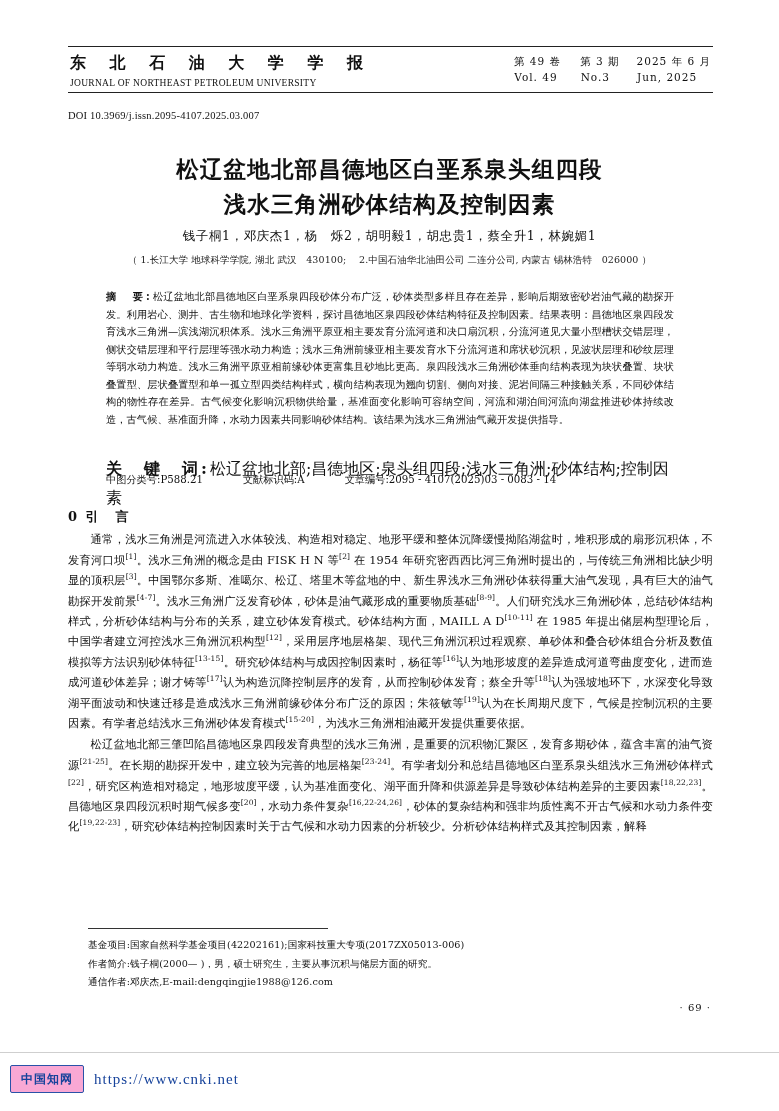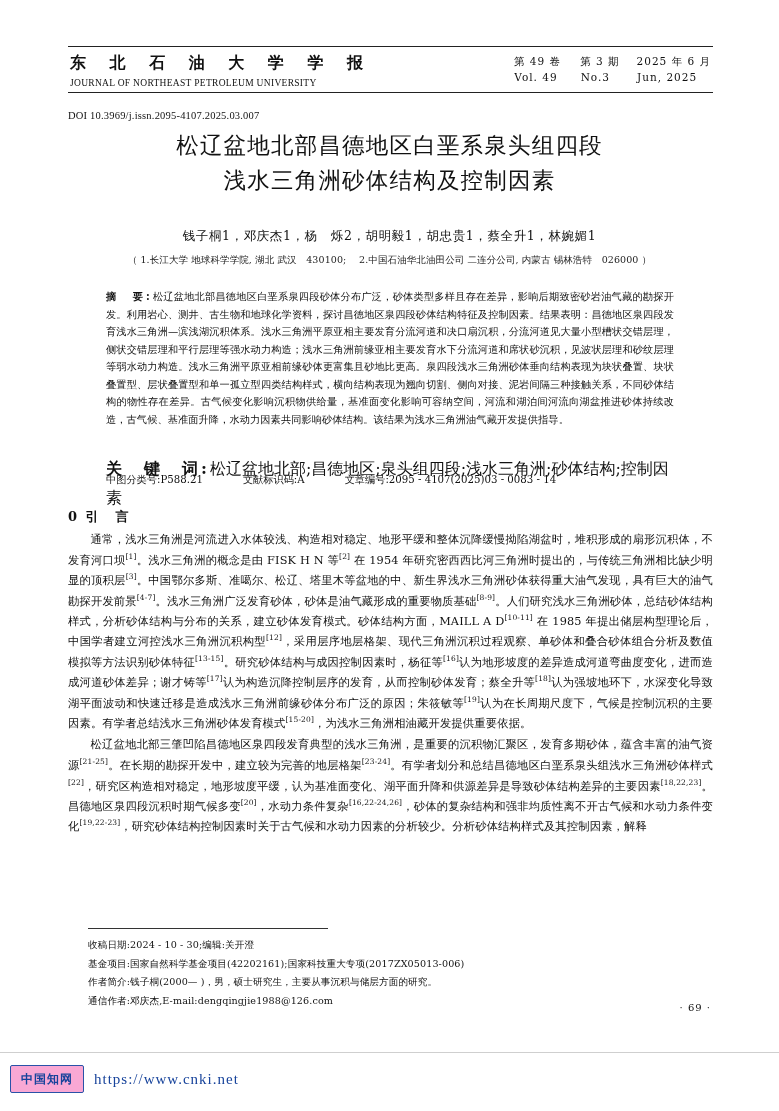--- a/index.html
+++ b/index.html
@@ -41,22 +41,22 @@
   .mr-b{min-width:52px;text-align:left;}
   .mr-c{min-width:74px;text-align:left;}
 
   .doi{
     position:absolute;left:68px;top:110px;font-size:10.5px;letter-spacing:0.2px;
     font-family:"Liberation Serif",serif;
   }
 
   
   .title{
-    position:absolute;left:0;right:0;top:128px;text-align:center;
-    font-size:22.5px;font-weight:400;letter-spacing:1.2px;line-height:1.55;
+    position:absolute;left:0;right:0;top:152px;text-align:center;
+    font-size:22.5px;font-weight:700;letter-spacing:1.2px;line-height:1.55;
   }
   .authors{
     position:absolute;left:0;right:0;top:228px;text-align:center;
     font-size:12.5px;letter-spacing:0.6px;
   }
   .affil{
     position:absolute;left:0;right:0;top:254px;text-align:center;
     font-size:9.5px;letter-spacing:0.1px;color:#222;
   }
 
@@ -183,21 +183,20 @@
     <span>引　言</span>
   </div>
 
   <div class="body">
     <p>通常，浅水三角洲是河流进入水体较浅、构造相对稳定、地形平缓和整体沉降缓慢拗陷湖盆时，堆积形成的扇形沉积体，不发育河口坝<sup>[1]</sup>。浅水三角洲的概念是由 FISK H N 等<sup>[2]</sup> 在 1954 年研究密西西比河三角洲时提出的，与传统三角洲相比缺少明显的顶积层<sup>[3]</sup>。中国鄂尔多斯、准噶尔、松辽、塔里木等盆地的中、新生界浅水三角洲砂体获得重大油气发现，具有巨大的油气勘探开发前景<sup>[4-7]</sup>。浅水三角洲广泛发育砂体，砂体是油气藏形成的重要物质基础<sup>[8-9]</sup>。人们研究浅水三角洲砂体，总结砂体结构样式，分析砂体结构与分布的关系，建立砂体发育模式。砂体结构方面，MAILL A D<sup>[10-11]</sup> 在 1985 年提出储层构型理论后，中国学者建立河控浅水三角洲沉积构型<sup>[12]</sup>，采用层序地层格架、现代三角洲沉积过程观察、单砂体和叠合砂体组合分析及数值模拟等方法识别砂体特征<sup>[13-15]</sup>。研究砂体结构与成因控制因素时，杨征等<sup>[16]</sup>认为地形坡度的差异造成河道弯曲度变化，进而造成河道砂体差异；谢才铸等<sup>[17]</sup>认为构造沉降控制层序的发育，从而控制砂体发育；蔡全升等<sup>[18]</sup>认为强坡地环下，水深变化导致湖平面波动和快速迁移是造成浅水三角洲前缘砂体分布广泛的原因；朱筱敏等<sup>[19]</sup>认为在长周期尺度下，气候是控制沉积的主要因素。有学者总结浅水三角洲砂体发育模式<sup>[15-20]</sup>，为浅水三角洲相油藏开发提供重要依据。</p>
     <p>松辽盆地北部三肇凹陷昌德地区泉四段发育典型的浅水三角洲，是重要的沉积物汇聚区，发育多期砂体，蕴含丰富的油气资源<sup>[21-25]</sup>。在长期的勘探开发中，建立较为完善的地层格架<sup>[23-24]</sup>。有学者划分和总结昌德地区白垩系泉头组浅水三角洲砂体样式<sup>[22]</sup>，研究区构造相对稳定，地形坡度平缓，认为基准面变化、湖平面升降和供源差异是导致砂体结构差异的主要因素<sup>[18,22,23]</sup>。昌德地区泉四段沉积时期气候多变<sup>[20]</sup>，水动力条件复杂<sup>[16,22-24,26]</sup>，砂体的复杂结构和强非均质性离不开古气候和水动力条件变化<sup>[19,22-23]</sup>，研究砂体结构控制因素时关于古气候和水动力因素的分析较少。分析砂体结构样式及其控制因素，解释</p>
   </div>
 
   <div class="fn-rule"></div>
   <div class="footnotes">
-    <div>收稿日期:2024 - 10 - 30;编辑:关开澄</div>
     <div>基金项目:国家自然科学基金项目(42202161);国家科技重大专项(2017ZX05013-006)</div>
     <div>作者简介:钱子桐(2000— )，男，硕士研究生，主要从事沉积与储层方面的研究。</div>
     <div>通信作者:邓庆杰,E-mail:dengqingjie1988@126.com</div>
   </div>
 
   <div class="pagenum">· 69 ·</div>
 
   <div class="bottom-rule"></div>
   <div class="cnki">
     <div class="cnki-logo">中国知网</div>

